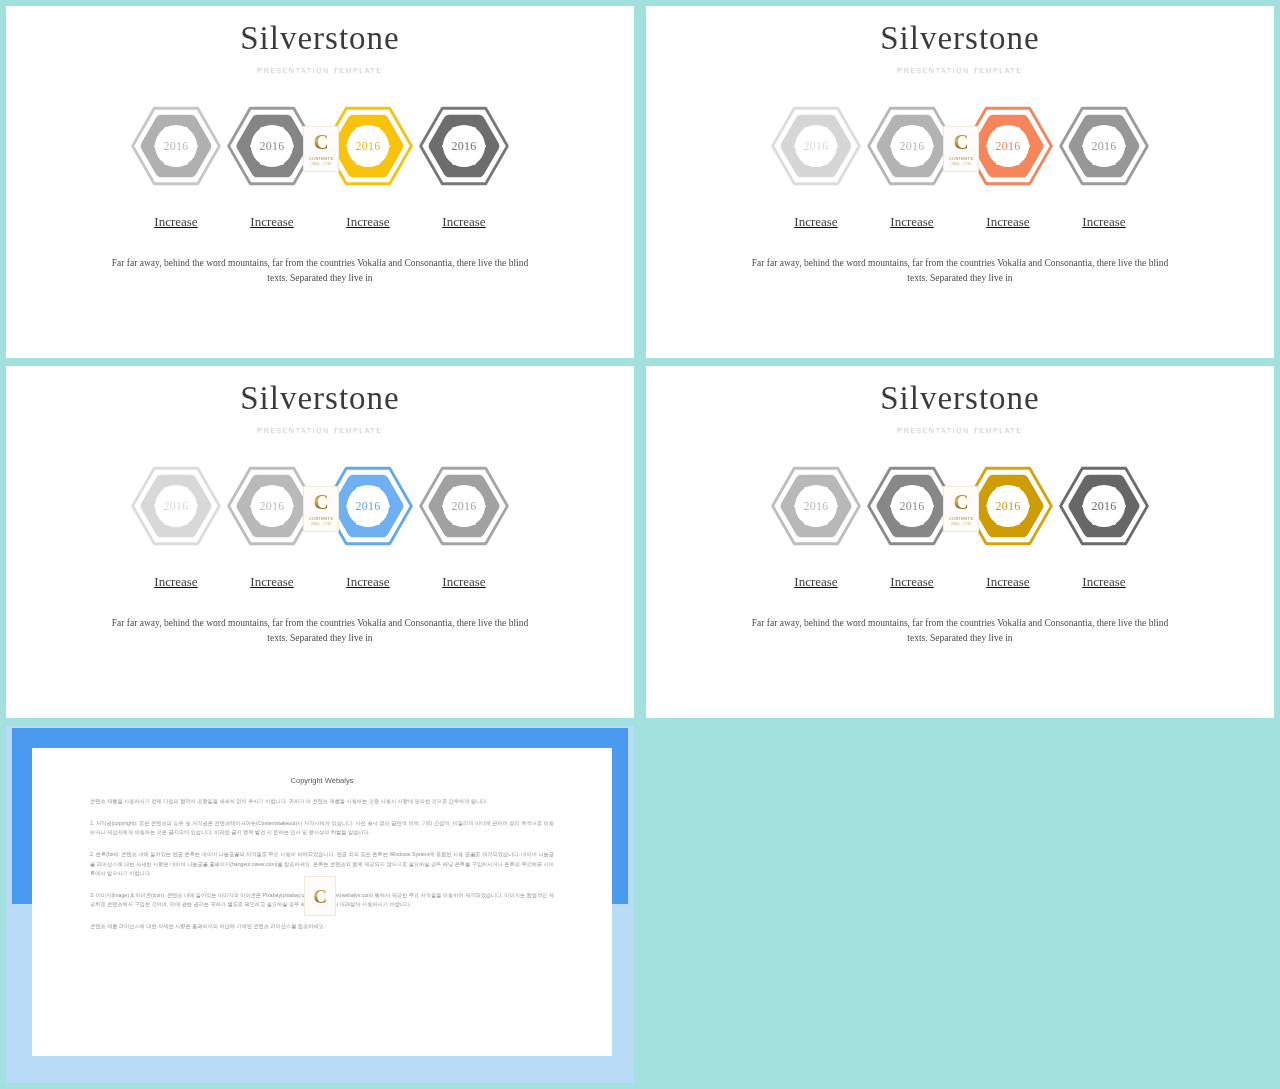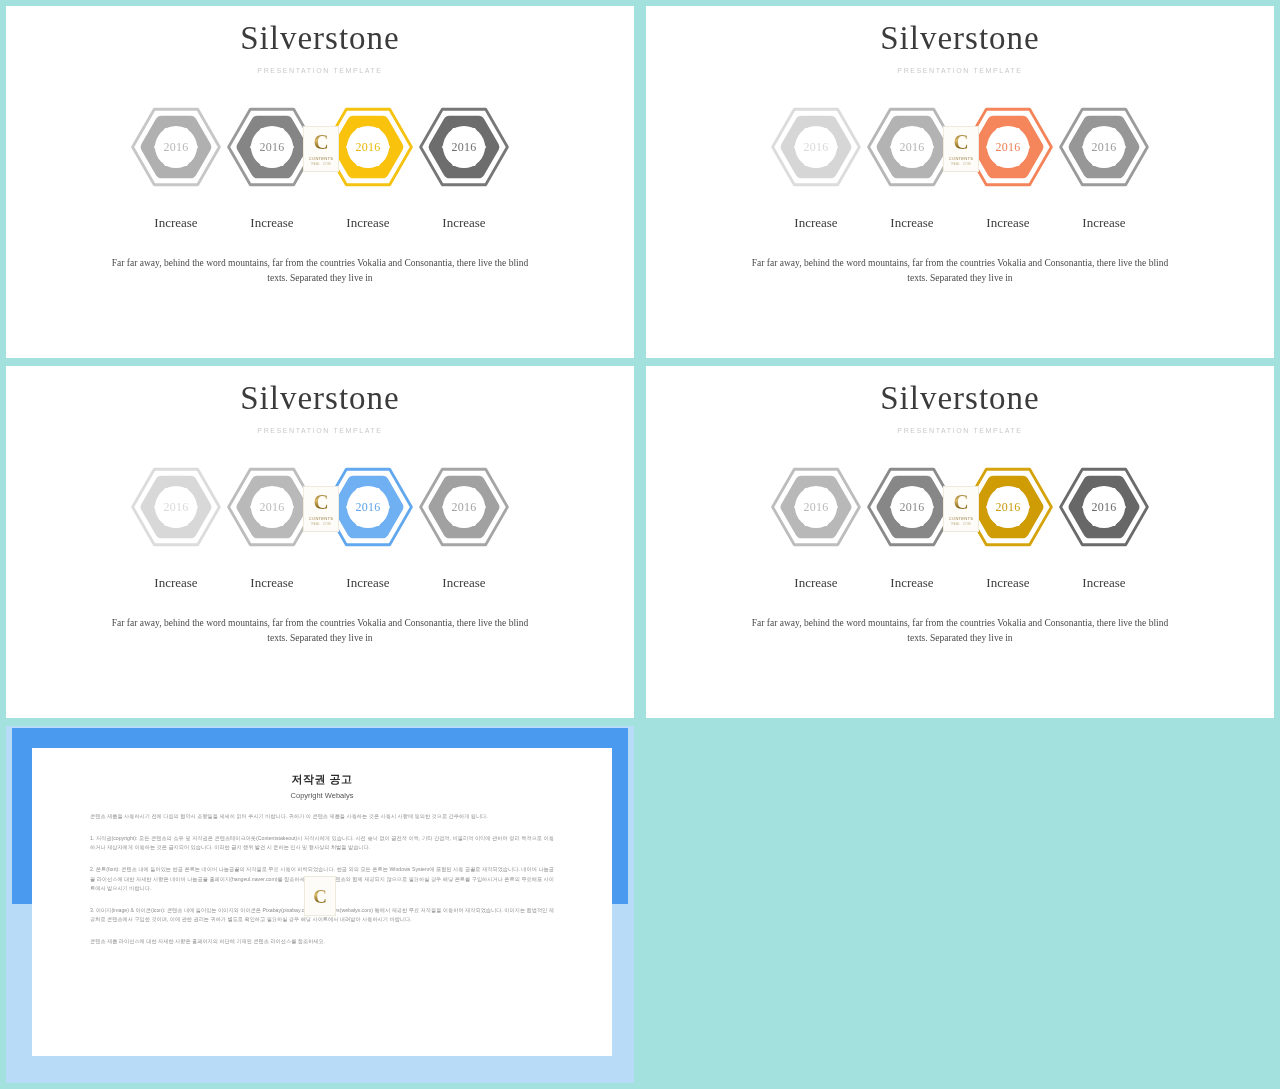--- a/index.html
+++ b/index.html
@@ -46,21 +46,22 @@
     margin-top:12px;
   }
 
   
   .hex-row{
     position:relative;
     margin-top:28px;
     height:128px;
     display:flex;
     justify-content:center;
-    align-items:center;
+    align-items:flex-end;
+    text-decoration:underline;
   }
   .hex-item{
     width:96px;
     display:flex;
     flex-direction:column;
     align-items:center;
   }
   .hex-wrap{
     position:relative;
     width:92px;height:92px;
@@ -463,21 +464,20 @@
           <span class="wm-t1">CONTENTS</span>
           <span class="wm-t2">REAL . COM</span>
         </div>
       </div>
       <div class="slide-body">Far far away, behind the word mountains, far from the countries Vokalia and Consonantia, there live the blind texts. Separated they live in</div>
     </div>
 
   <div class="cp-wrap">
     <div class="cp-blue" style="background: rgb(74, 155, 240);"></div>
     <div class="cp-page">
-      <div class="cp-title">저작권 공고</div>
       <div class="cp-subtitle">Copyright Webalys</div>
       <div class="cp-para">콘텐츠 제품을 사용하시기 전에 다음의 협약서 조항들을 세세히 읽어 주시기 바랍니다. 귀하가 이 콘텐츠 제품을 사용하는 것은 사용시 사항에 동의한 것으로 간주하게 됩니다.</div>
       <div class="cp-para">1. 저작권(copyright): 모든 콘텐츠의 소유 및 저작권은 콘텐츠테이크아웃(Contentstakeout)사 저작사에게 있습니다. 사전 승낙 없이 금전적 이득, 기타 간접적, 비물리적 이익에 관하여 영리 목적으로 이용하거나 제삼자에게 이용하는 것은 금지되어 있습니다. 이러한 금지 행위 발견 시 준하는 민사 및 형사상의 처벌을 받습니다.</div>
       <div class="cp-para">2. 폰트(font): 콘텐츠 내에 들어있는 한글 폰트는 네이버 나눔글꼴의 저작물로 무료 사용이 허락되었습니다. 한글 외의 모든 폰트는 Windows System에 포함된 사용 글꼴로 제작되었습니다. 네이버 나눔글꼴 라이선스에 대한 자세한 사항은 네이버 나눔글꼴 홈페이지(hangeul.naver.com)를 참조하세요. 폰트는 콘텐츠와 함께 제공되지 않으므로 필요하실 경우 해당 폰트를 구입하시거나 폰트의 무료배포 사이트에서 받으시기 바랍니다.</div>
       <div class="cp-para">3. 이미지(image) &amp; 아이콘(icon): 콘텐츠 내에 들어있는 이미지와 아이콘은 Pixabay(pixabay.com)와 Webalys(webalys.com) 등에서 제공한 무료 저작물을 이용하여 제작되었습니다. 이미지는 합법적인 제공처로 콘텐츠에서 구입한 것이며, 이에 관한 권리는 귀하가 별도로 확인하고 필요하실 경우 해당 사이트에서 내려받아 사용하시기 바랍니다.</div>
       <div class="cp-para">콘텐츠 제품 라이선스에 대한 자세한 사항은 홈페이지의 하단에 기재된 콘텐츠 라이선스를 참조하세요.</div>
     </div>
     <div class="cp-wm">
       <span class="wm-c">C</span>
     </div>

